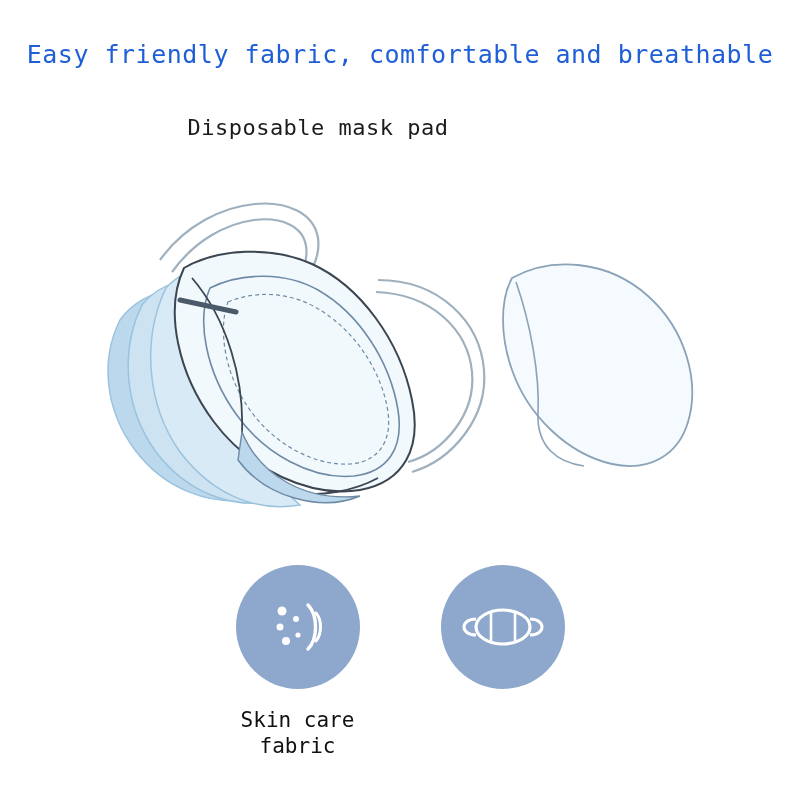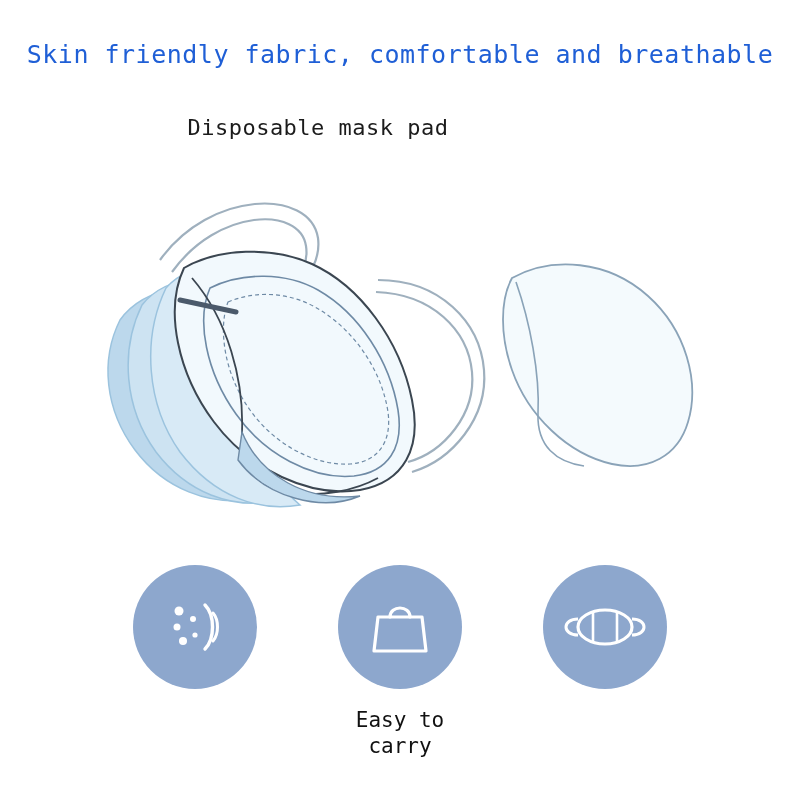--- a/index.html
+++ b/index.html
@@ -82,21 +82,21 @@
     line-height: 1.25;
     font-family: "DejaVu Sans Mono", monospace;
     white-space: pre-line;
   }
 </style>
 </head>
 <body>
 
 <div class="page">
 
-  <div class="headline">Skin friendly fabric, comfortable and breathable</div>
+  <div class="headline">Easy friendly fabric, comfortable and breathable</div>
   <div class="subhead">Disposable mask pad</div>
 
   <div class="hero">
     <svg width="680" height="370" viewBox="0 0 680 370">
 
       <g>
         <path d="M60 160 C40 200 45 250 75 290 C105 330 150 345 190 340 C160 315 140 270 142 225 C144 185 158 155 180 135 C140 120 85 125 60 160 Z" fill="#bcd8ec" stroke="#9bc3de" stroke-width="1.5"></path>
         <path d="M82 145 C60 190 64 248 96 292 C128 334 172 348 212 342 C182 316 160 268 162 222 C164 180 180 150 204 128 C164 112 108 112 82 145 Z" fill="#cde3f2" stroke="#9bc3de" stroke-width="1.5"></path>
         <path d="M106 128 C82 178 86 244 120 292 C155 338 200 352 240 345 C208 318 184 266 186 218 C188 174 206 142 232 118 C190 100 132 98 106 128 Z" fill="#d8eaf6" stroke="#9bc3de" stroke-width="1.5"></path>
       </g>
@@ -132,32 +132,24 @@
         <svg width="80" height="80" viewBox="0 0 80 80">
           <circle cx="24" cy="24" r="4.5" fill="#ffffff"></circle>
           <circle cx="22" cy="40" r="3.5" fill="#ffffff"></circle>
           <circle cx="28" cy="54" r="4" fill="#ffffff"></circle>
           <circle cx="38" cy="32" r="3" fill="#ffffff"></circle>
           <circle cx="40" cy="48" r="2.6" fill="#ffffff"></circle>
           <path d="M50 18 C60 28 60 52 50 62" fill="none" stroke="#ffffff" stroke-width="3.4" stroke-linecap="round"></path>
           <path d="M58 26 C64 33 64 47 58 54" fill="none" stroke="#ffffff" stroke-width="3" stroke-linecap="round"></path>
         </svg>
       </div>
+      <div class="feature-label">Skin care
+fabric</div>
     </div>
 
-    <div class="feature">
-      <div class="circle">
-        <svg width="80" height="80" viewBox="0 0 80 80">
-          <path d="M18 30 L62 30 L66 64 L14 64 Z" fill="none" stroke="#ffffff" stroke-width="3.2" stroke-linejoin="round"></path>
-          <path d="M30 30 C30 18 50 18 50 30" fill="none" stroke="#ffffff" stroke-width="3.2" stroke-linecap="round"></path>
-        </svg>
-      </div>
-      <div class="feature-label">Easy to
-carry</div>
-    </div>
 
     <div class="feature">
       <div class="circle">
         <svg width="90" height="80" viewBox="0 0 90 80">
           <ellipse cx="45" cy="40" rx="27" ry="17" fill="none" stroke="#ffffff" stroke-width="3.2"></ellipse>
           <path d="M18 32 C10 32 6 36 6 40 C6 44 10 48 18 48" fill="none" stroke="#ffffff" stroke-width="3"></path>
           <path d="M72 32 C80 32 84 36 84 40 C84 44 80 48 72 48" fill="none" stroke="#ffffff" stroke-width="3"></path>
           <path d="M33 26 L33 54" fill="none" stroke="#ffffff" stroke-width="2.6"></path>
           <path d="M57 26 L57 54" fill="none" stroke="#ffffff" stroke-width="2.6"></path>
         </svg>

